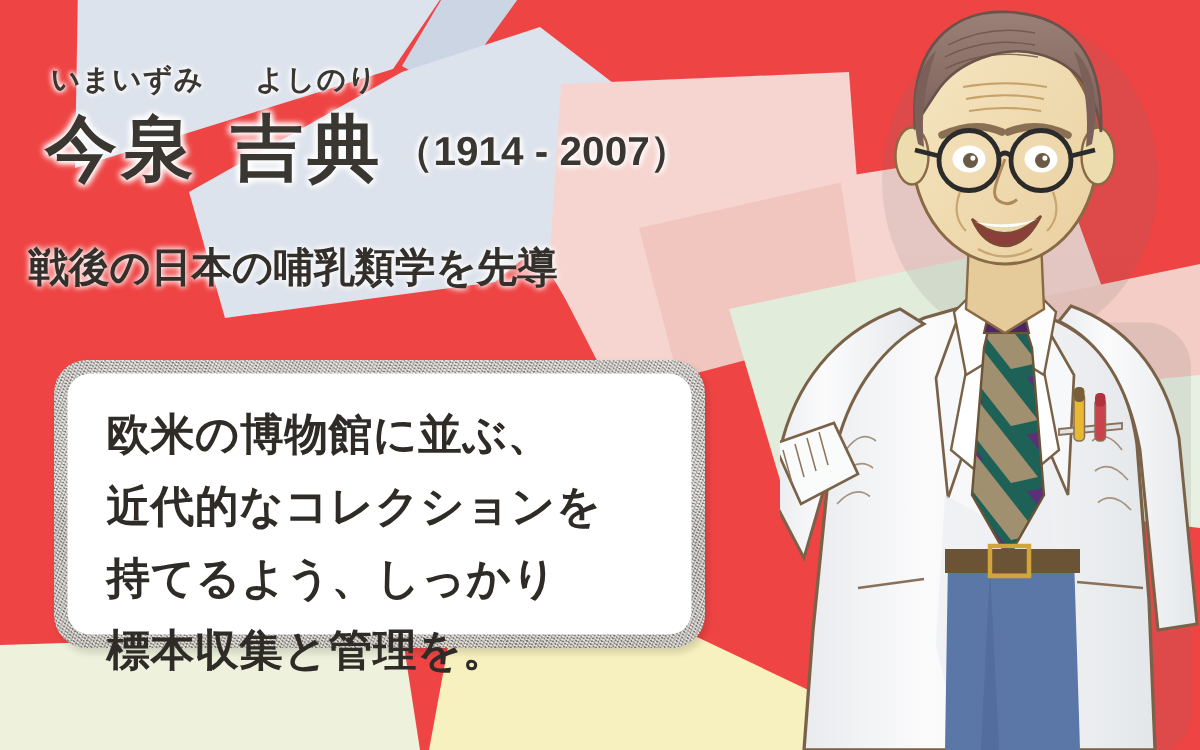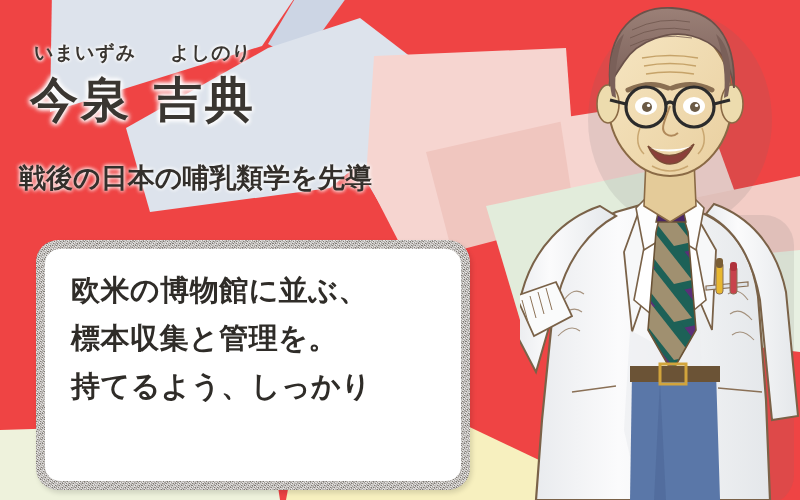--- a/index.html
+++ b/index.html
@@ -45,21 +45,21 @@
 
   .subtitle{
     position:absolute;left:19px;top:160px;
     font-size:27px;font-weight:700;color:#332f2b;
     letter-spacing:0px;white-space:nowrap;
     text-shadow:0 0 4px #fff,0 0 4px #fff;
   }
 
   
   #quotebox{
-    position:absolute;left:36px;top:240px;width:434px;height:250px;
+    position:absolute;left:36px;top:240px;width:434px;height:192px;
     box-sizing:border-box;
     border-radius:22px;
     padding:9px;
     background:
       repeating-linear-gradient(37deg, rgba(255,255,255,.45) 0 1px, rgba(0,0,0,.07) 1px 2px),
       repeating-linear-gradient(113deg, rgba(255,255,255,.40) 0 1px, rgba(0,0,0,.06) 1px 2px),
       repeating-linear-gradient(0deg, rgba(0,0,0,.05) 0 1px, rgba(255,255,255,.3) 1px 2px),
       #9a938d;
     box-shadow:2px 3px 5px rgba(0,0,0,.13);
   }
@@ -282,25 +282,27 @@
   </svg>
 
   <div class="furigana">
     <span>いまいずみ</span><span class="gap"></span><span>よしのり</span>
   </div>
 
   <div class="nameline">
     <div class="name">
       <span>今泉</span><span class="sp"></span><span>吉典</span>
     </div>
+    <div class="years">（1914 - 2007）</div>
   </div>
 
   <div class="subtitle">戦後の日本の哺乳類学を先導</div>
 
   <div id="quotebox">
     <div id="quoteinner">
       <div class="qline">欧米の博物館に並ぶ、</div>
+      <div class="qline">近代的なコレクションを</div>
+      <div class="qline">持てるよう、しっかり</div>
       <div class="qline">標本収集と管理を。</div>
-      <div class="qline">持てるよう、しっかり</div>
     </div>
   </div>
 
 </div>
 
 </body></html>

